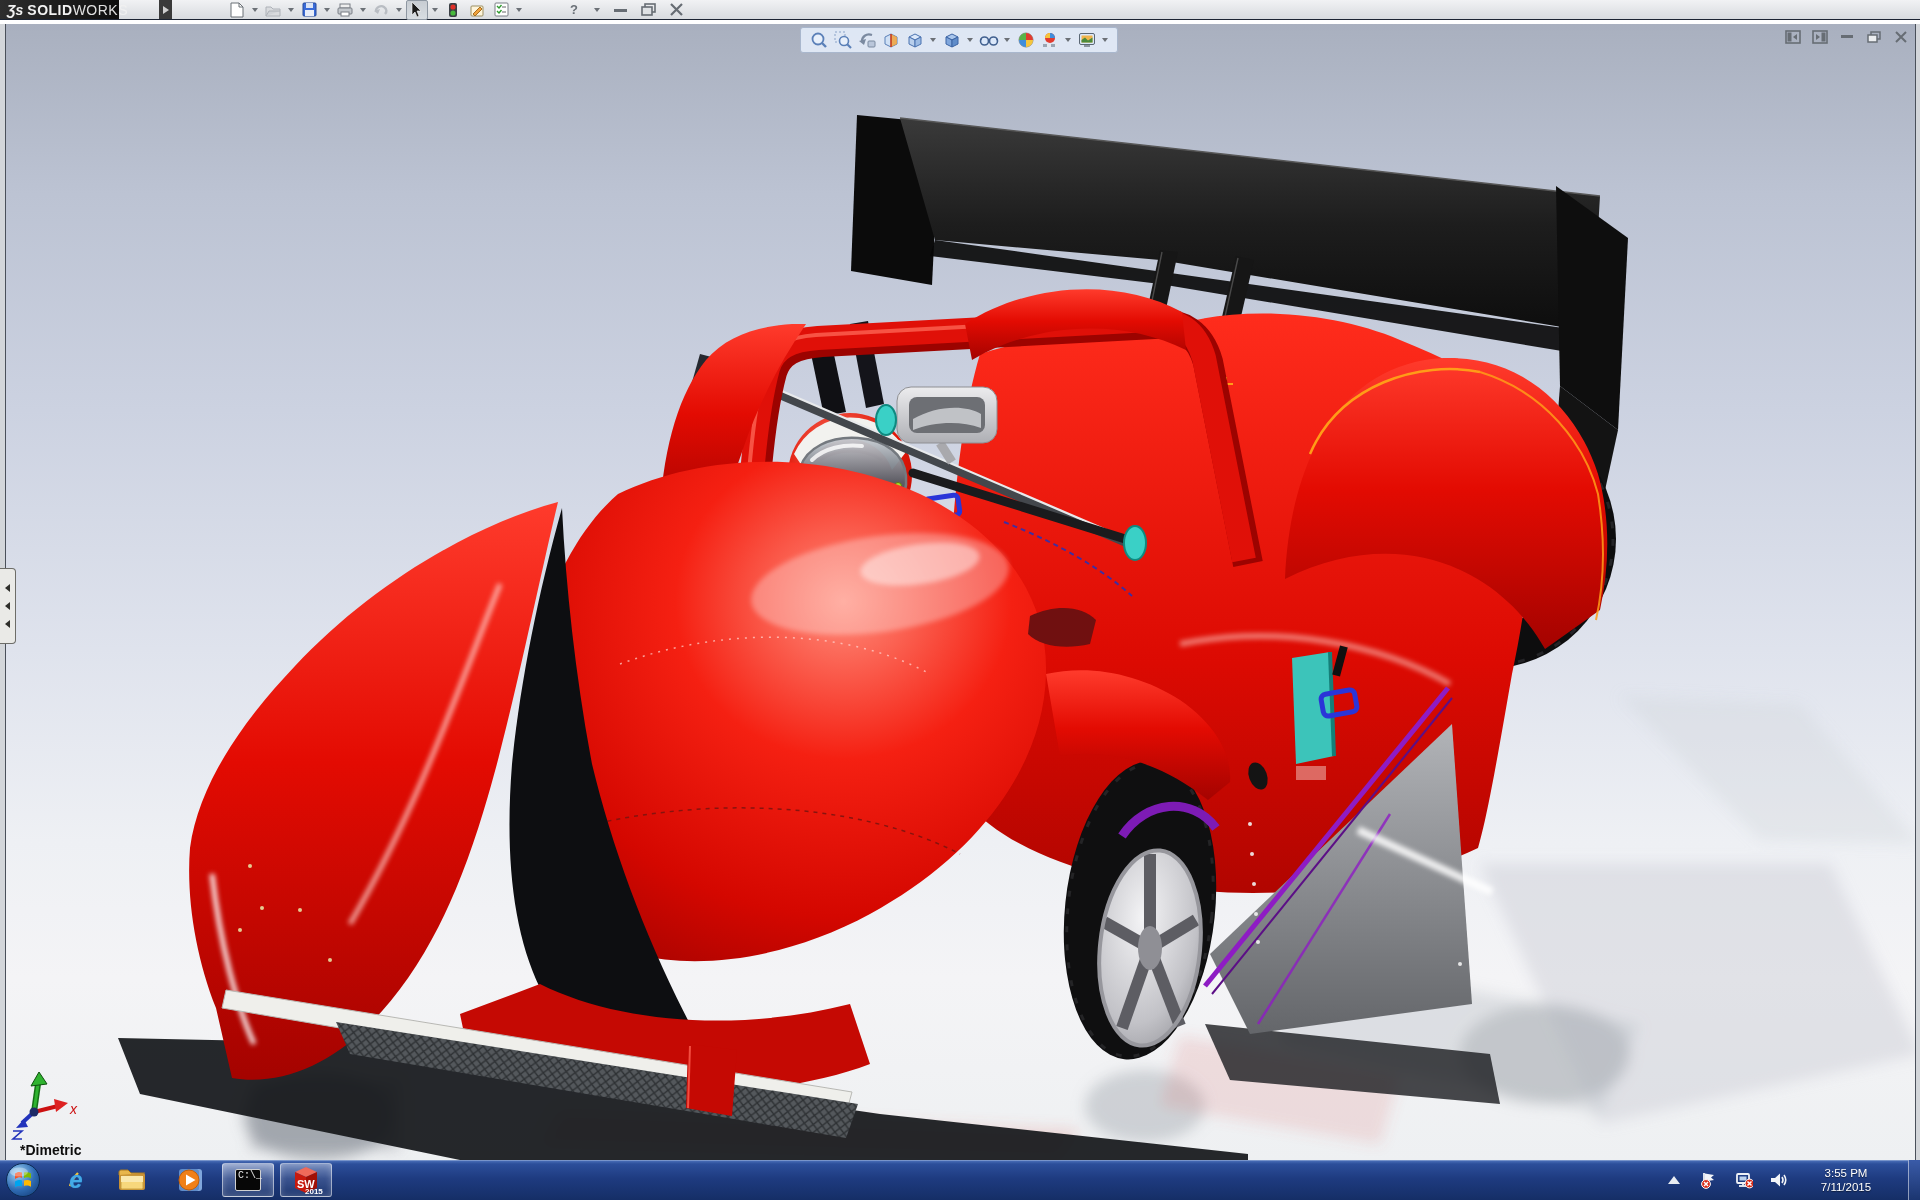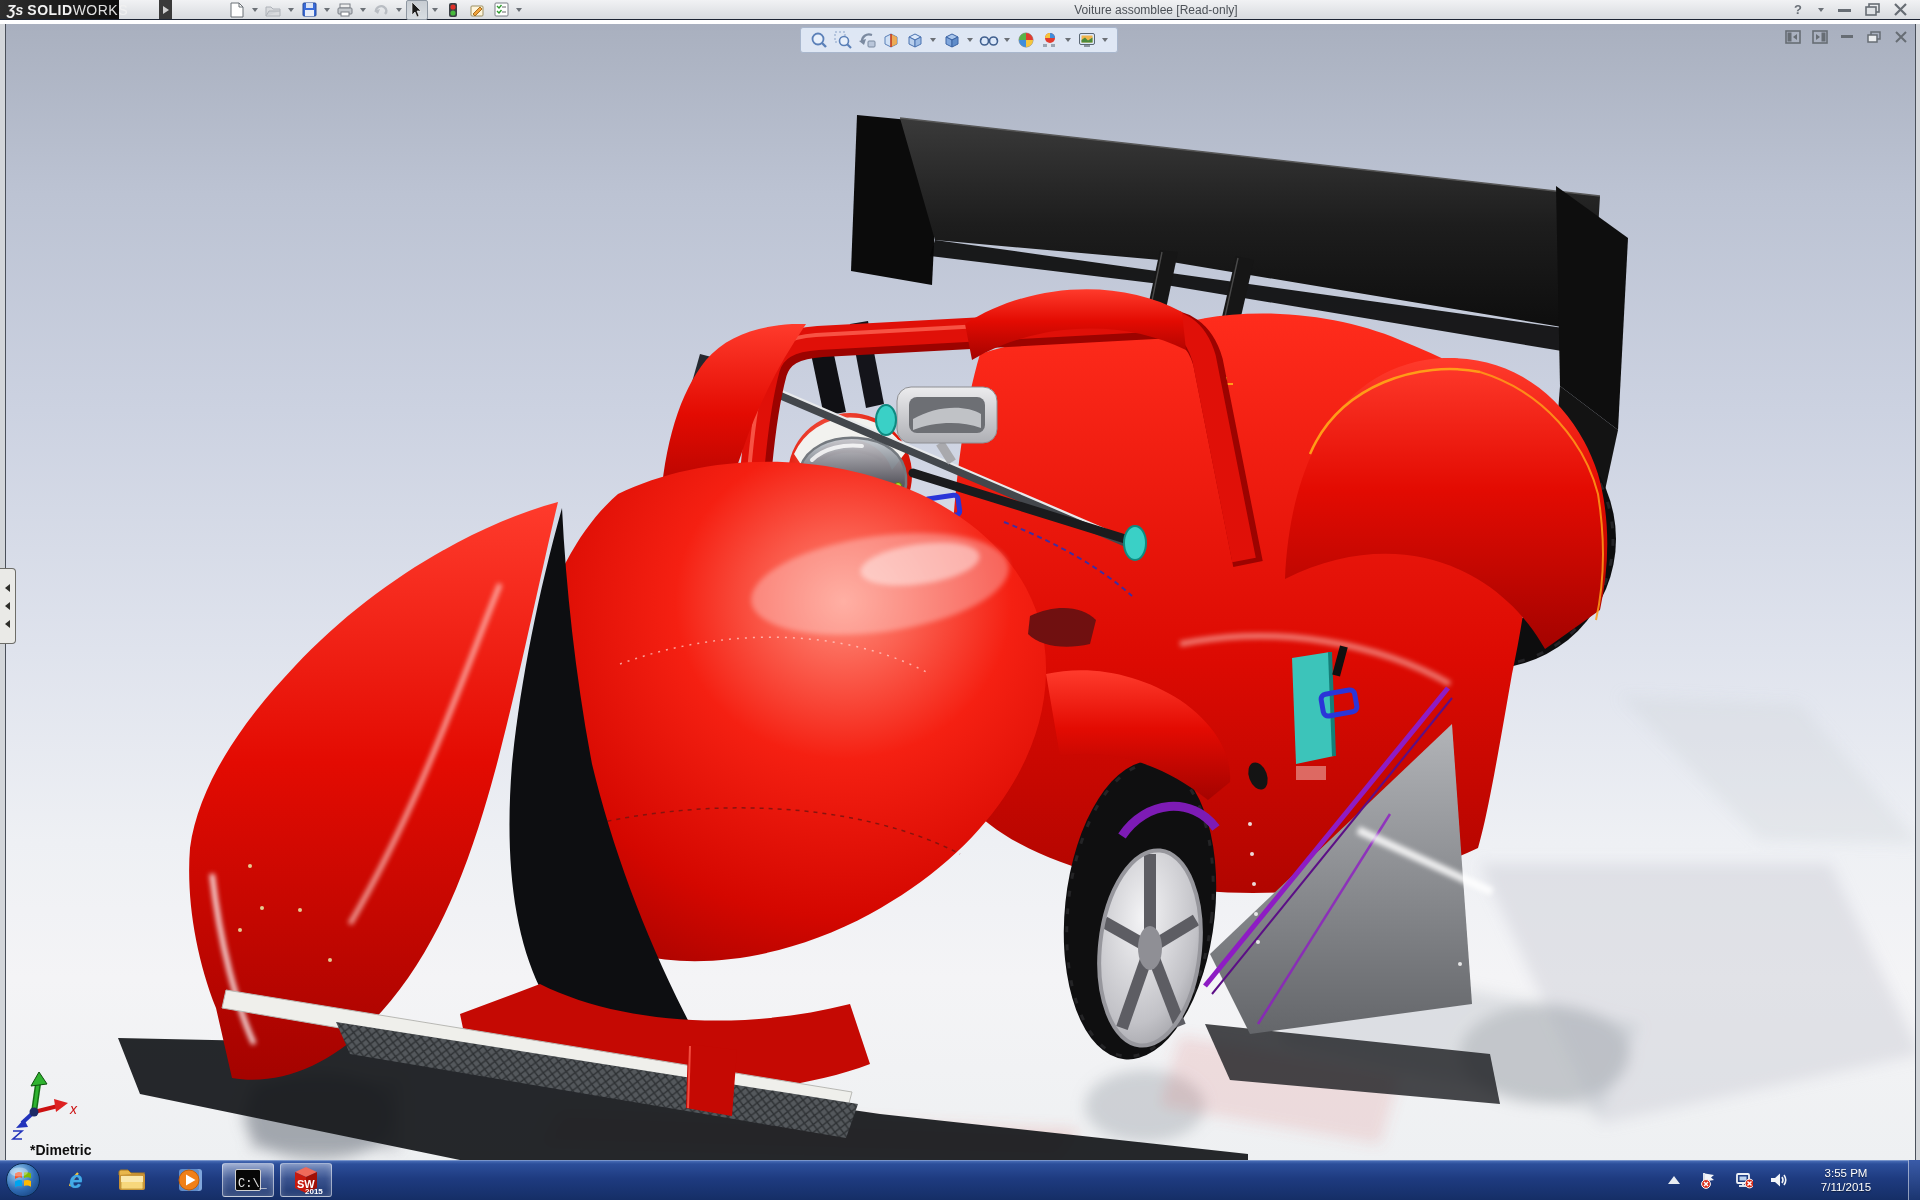--- a/index.html
+++ b/index.html
@@ -36,42 +36,42 @@
   .hud .hicon{width:21px;height:21px;display:flex;align-items:center;justify-content:center;}
   
   .doc-controls{position:absolute;right:10px;top:5px;display:flex;align-items:center;gap:9px;color:#5d646c;}
   .doc-controls .wc{width:18px;height:16px;display:flex;align-items:center;justify-content:center;}
   
   .side-tab{position:absolute;left:0;top:544px;width:15px;height:74px;background:#eaeae7;
     border:1px solid #6d6d68;border-left:none;border-radius:0 4px 4px 0;
     display:flex;flex-direction:column;align-items:center;justify-content:center;gap:10px;}
   .side-tab i{width:0;height:0;border-top:4px solid transparent;border-bottom:4px solid transparent;
     border-right:5px solid #2e2e2a;}
-  .view-label{position:absolute;left:30px;top:1118px;font-size:14px;font-weight:bold;color:#0d0d0d;}
+  .view-label{position:absolute;left:20px;top:1118px;font-size:14px;font-weight:bold;color:#0d0d0d;}
   
   .taskbar{position:absolute;left:0;top:1160px;width:1920px;height:40px;
     background:linear-gradient(#4f74bd 0%,#2c4e9a 10%,#1e3b80 46%,#152e66 100%);
     display:flex;align-items:center;box-shadow:inset 0 1px 0 rgba(255,255,255,.25);}
   .orb{width:38px;height:38px;margin-left:4px;display:flex;align-items:center;justify-content:center;}
   .tb-app{width:52px;height:34px;margin-left:6px;display:flex;align-items:center;justify-content:center;
     border-radius:3px;box-sizing:border-box;}
   .tb-app.active{background:linear-gradient(rgba(255,255,255,.36),rgba(255,255,255,.13) 45%,rgba(255,255,255,.04));
     border:1px solid rgba(255,255,255,.55);box-shadow:inset 0 0 6px rgba(255,255,255,.25);}
   .tb-app.bright{background:linear-gradient(rgba(255,255,255,.5),rgba(255,255,255,.2) 45%,rgba(255,255,255,.08));}
   .spacer{flex:1;}
   .tray{display:flex;align-items:center;gap:17px;color:#fff;}
   .tray .ticon{width:18px;height:18px;display:flex;align-items:center;justify-content:center;}
   .clock{width:74px;text-align:center;font-size:11.5px;line-height:14px;color:#fff;
     text-shadow:0 1px 1px rgba(0,0,0,.5);margin:0 4px;}
   .show-desktop{width:11px;height:40px;margin-left:4px;background:linear-gradient(#3a5ba8,#1b3570);
     border-left:1px solid rgba(255,255,255,.5);}
   .ie-e{font-size:24px;font-weight:bold;font-style:italic;color:#43aae8;
     text-shadow:0 0 1px #1d6db2;position:relative;}
   .cmd-face{width:26px;height:22px;background:#070707;border:1px solid #cfd0d2;border-radius:2px;
-    color:#e8e8e8;font-family:"Liberation Mono",monospace;font-size:12px;line-height:9px;padding:10px 2px;box-sizing:border-box;}
+    color:#e8e8e8;font-family:"Liberation Mono",monospace;font-size:10px;line-height:9px;padding:1px 2px;box-sizing:border-box;}
 </style>
 </head>
 <body>
 
 <div class="titlebar">
   <div class="logo">
     <span class="mark">Ʒs</span>
     <span class="word"><b>SOLID</b><span>WORKS</span></span>
   </div>
   <div class="logo-expand">
@@ -140,21 +140,20 @@
       <svg width="15" height="15">
           <rect x="1" y="1" width="13" height="13" rx="1" fill="#fff" stroke="#7a7f86"></rect>
           <path d="M3,4 l2,2 l2.5,-3" stroke="#2f9b2f" stroke-width="1.4" fill="none"></path>
           <line x1="8" y1="5" x2="12" y2="5" stroke="#666"></line>
           <path d="M3,9 l2,2 l2.5,-3" stroke="#2f9b2f" stroke-width="1.4" fill="none"></path>
           <line x1="8" y1="10" x2="12" y2="10" stroke="#666"></line>
         </svg>
     </span>
       <span class="caret"></span>
   </div>
-  <div class="title-center">Voiture assomblee [Read-only]</div>
   <div class="win-controls">
     <span class="wc help">?</span>
     <span class="caret"></span>
     <span class="wc">
       <svg width="13" height="4">
           <rect x="0" y="1" width="13" height="3" fill="#676d74"></rect>
         </svg>
       </span>
     <span class="wc">
       <svg width="15" height="13">

